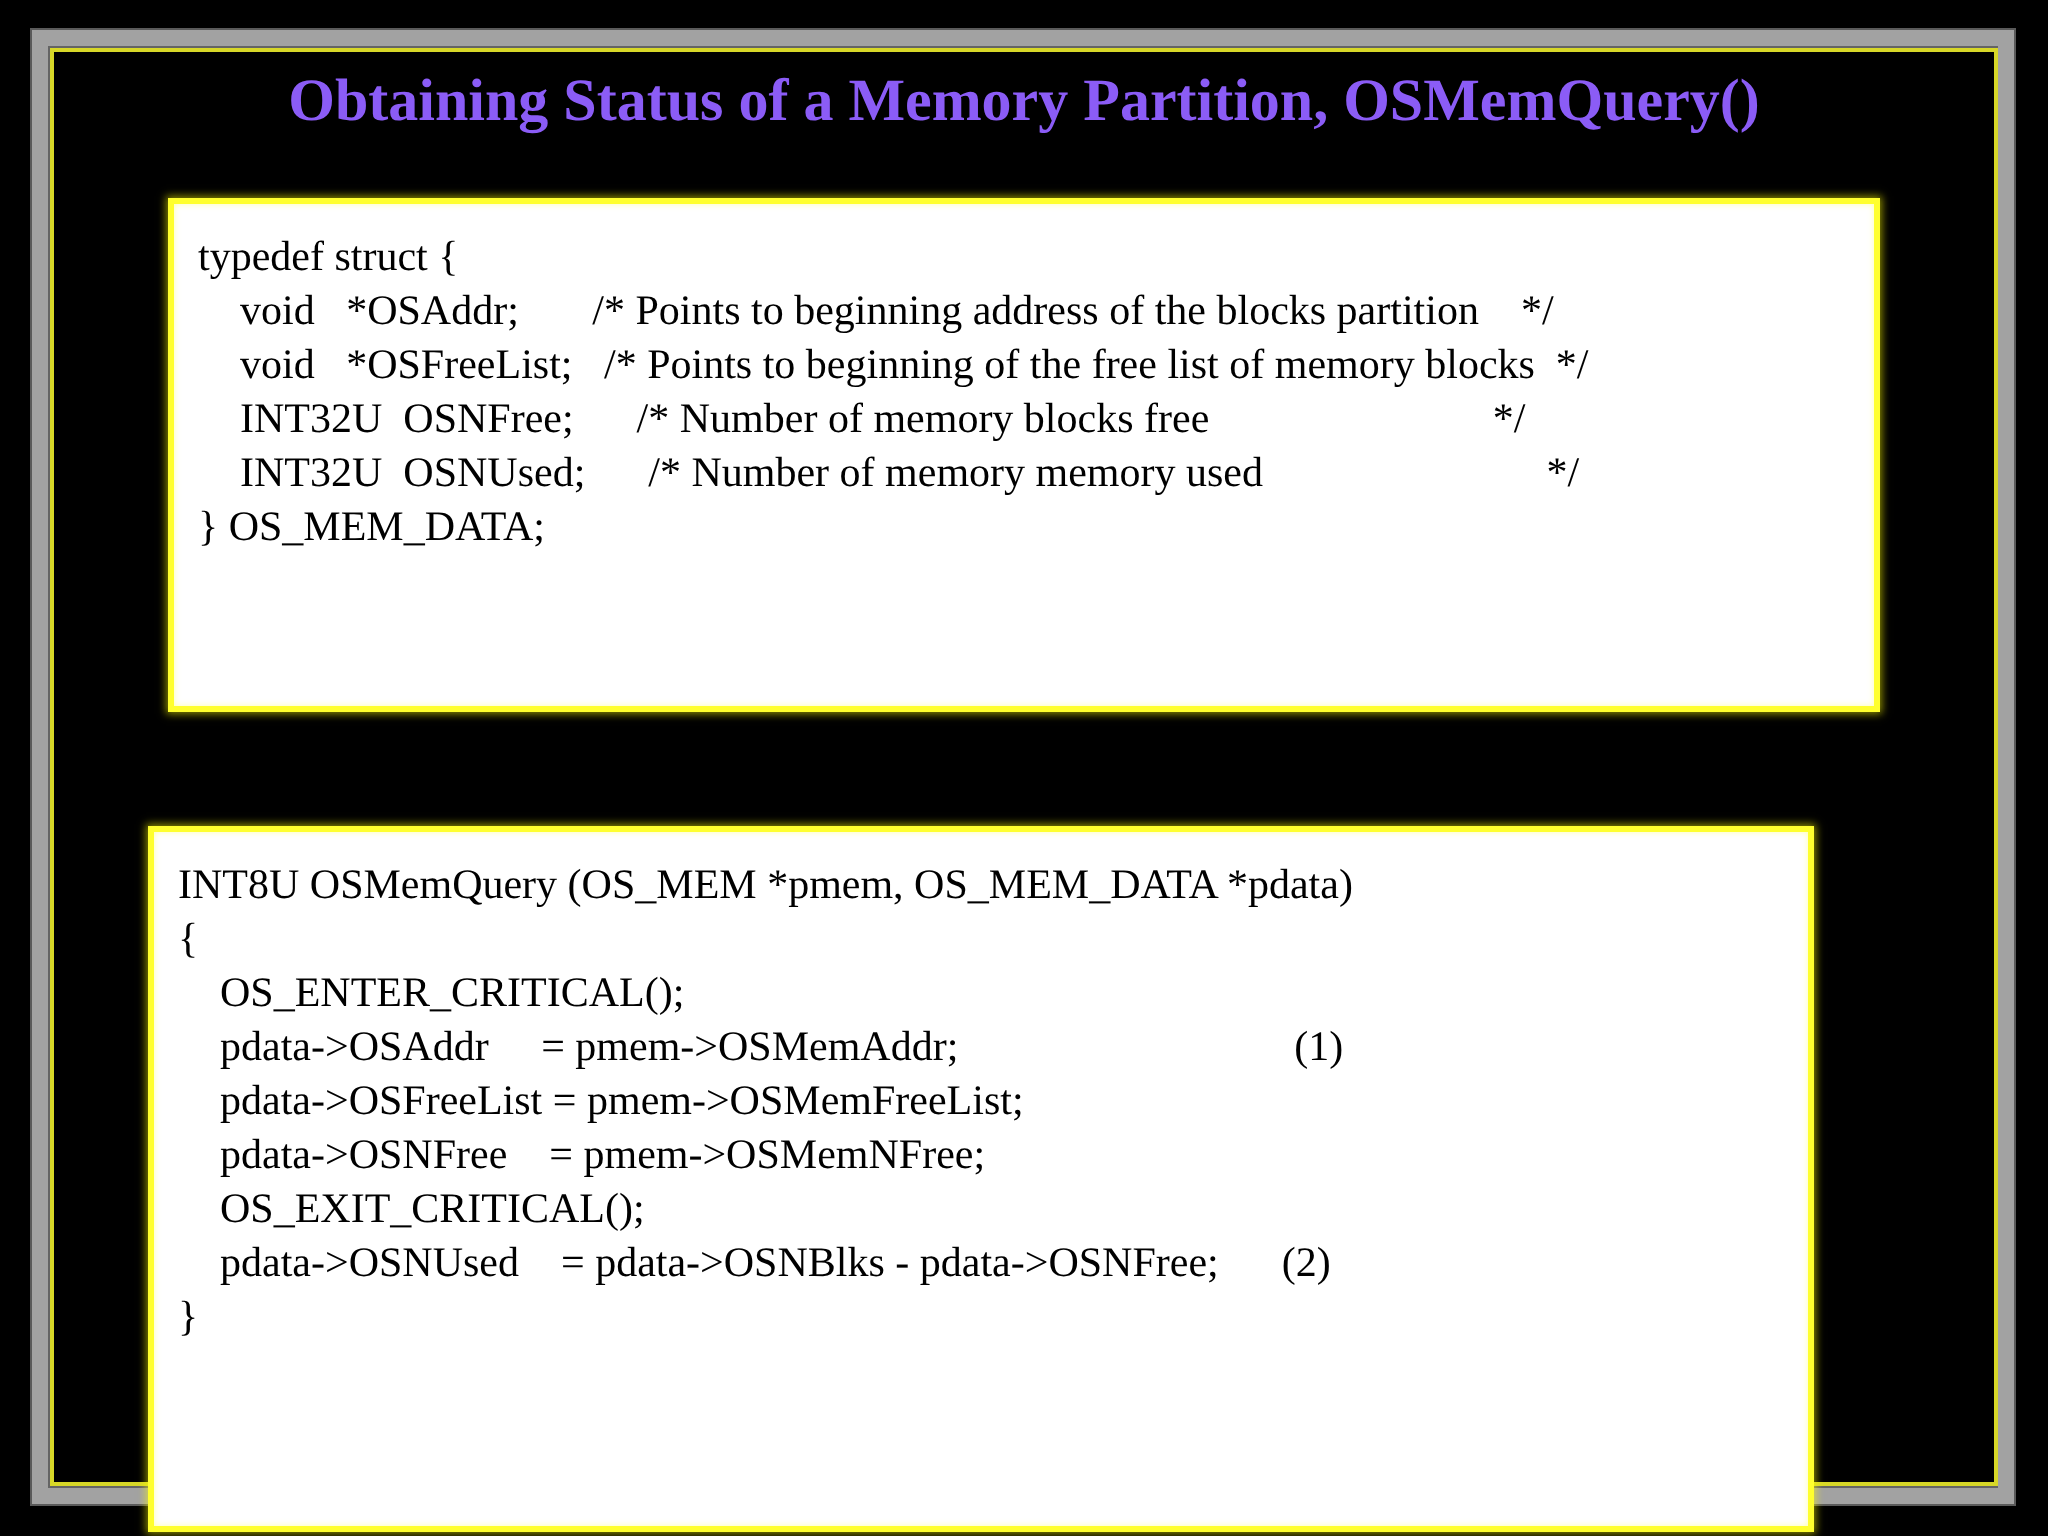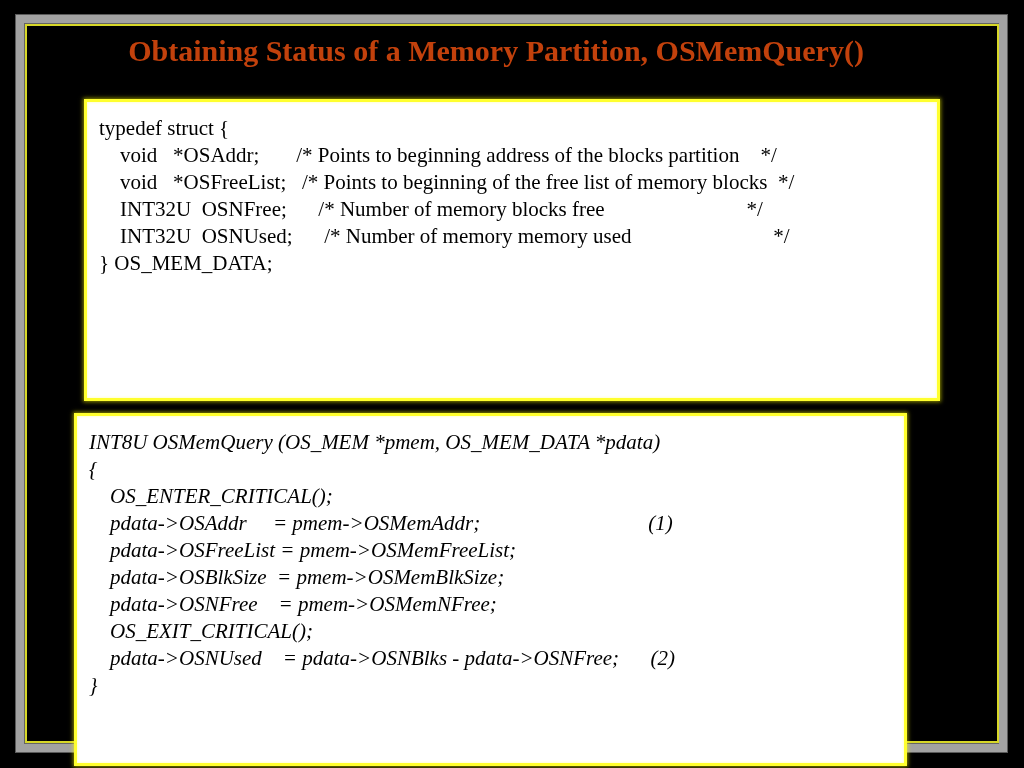--- a/index.html
+++ b/index.html
@@ -21,50 +21,49 @@
   }
   #yellow-frame {
     position: absolute;
     left: 25px; top: 24px;
     width: 974px; height: 719px;
     box-sizing: border-box;
     border: 2px solid #d7d728;
   }
   #slide-title {
     position: absolute;
-    left: 14px; top: 34px;
+    left: 30px; top: 34px;
     width: 964px;
     text-align: center;
     font-weight: bold;
     font-size: 30px;
     line-height: 34px;
-    color: #c2410c;
+    color: #8b5cf6;
     letter-spacing: 0px;
   }
   .code-box {
     position: absolute;
     box-sizing: border-box;
     background: #ffffff;
     border: 3px solid #ffff2e;
     box-shadow: 0 0 4px 1px rgba(255,255,0,0.55), inset 0 0 3px rgba(255,255,140,0.7);
     color: #000000;
     font-size: 21px;
     line-height: 27px;
     overflow: hidden;
   }
   #code-box-struct {
     left: 84px; top: 99px;
-    width: 856px; height: 302px;
+    width: 856px; height: 257px;
     padding: 13px 4px 0 12px;
   }
   #code-box-function {
     left: 74px; top: 413px;
     width: 833px; height: 353px;
     padding: 13px 16px 0 12px;
-    font-style: italic;
   }
   .code-line { white-space: pre; }
 </style>
 </head>
 <body>
 
 <div id="stage">
 
   <div id="gray-frame"></div>
   <div id="yellow-frame"></div>
@@ -79,20 +78,19 @@
     <div class="code-line">    INT32U  OSNUsed;      /* Number of memory memory used                           */</div>
     <div class="code-line">} OS_MEM_DATA;</div>
   </div>
 
   <div id="code-box-function" class="code-box">
     <div class="code-line">INT8U OSMemQuery (OS_MEM *pmem, OS_MEM_DATA *pdata)</div>
     <div class="code-line">{</div>
     <div class="code-line">    OS_ENTER_CRITICAL();</div>
     <div class="code-line">    pdata-&gt;OSAddr     = pmem-&gt;OSMemAddr;                                (1)</div>
     <div class="code-line">    pdata-&gt;OSFreeList = pmem-&gt;OSMemFreeList;</div>
-    <div class="code-line">    pdata-&gt;OSBlkSize  = pmem-&gt;OSMemBlkSize;</div>
     <div class="code-line">    pdata-&gt;OSNFree    = pmem-&gt;OSMemNFree;</div>
     <div class="code-line">    OS_EXIT_CRITICAL();</div>
     <div class="code-line">    pdata-&gt;OSNUsed    = pdata-&gt;OSNBlks - pdata-&gt;OSNFree;      (2)</div>
     <div class="code-line">}</div>
   </div>
 
 </div>
 
 </body></html>

